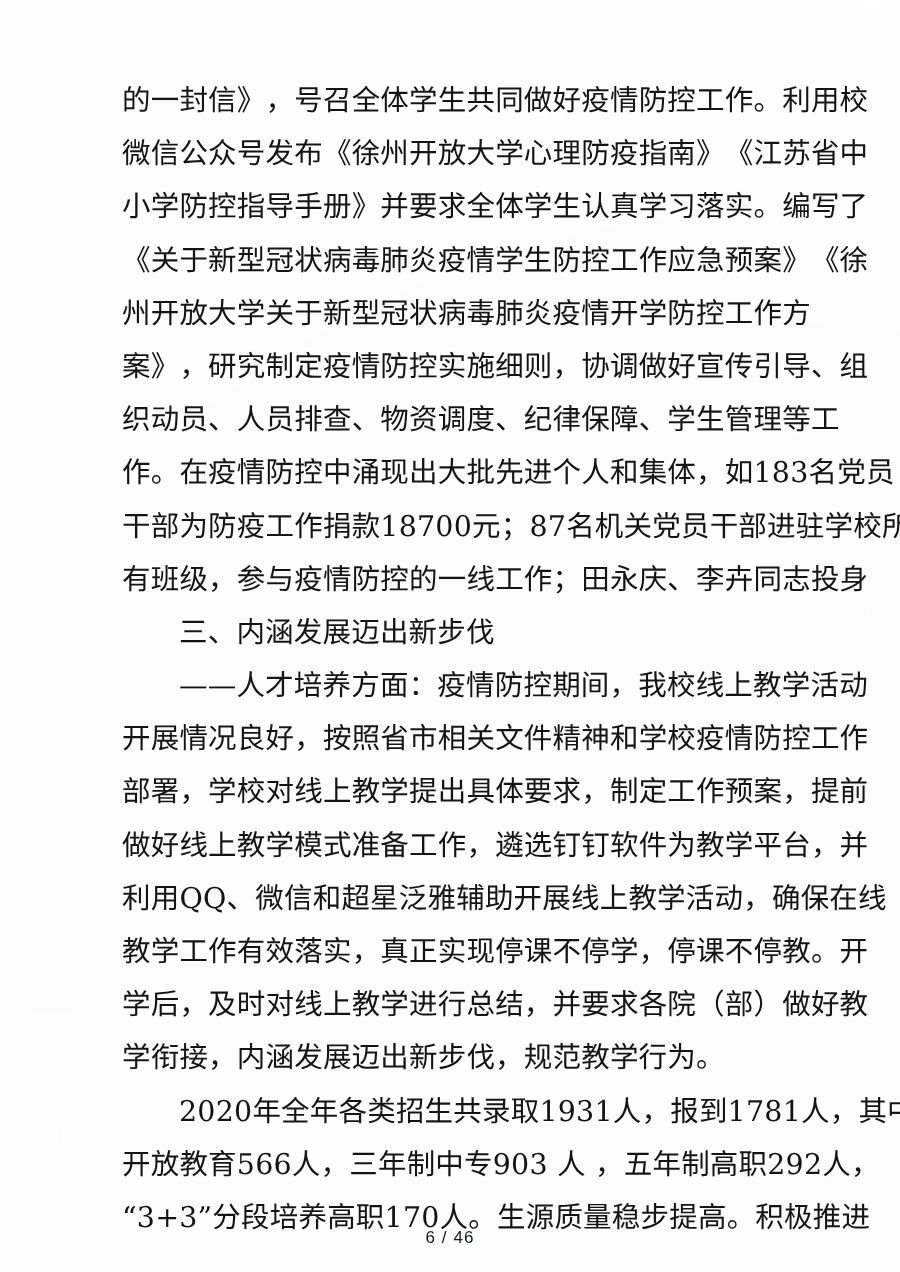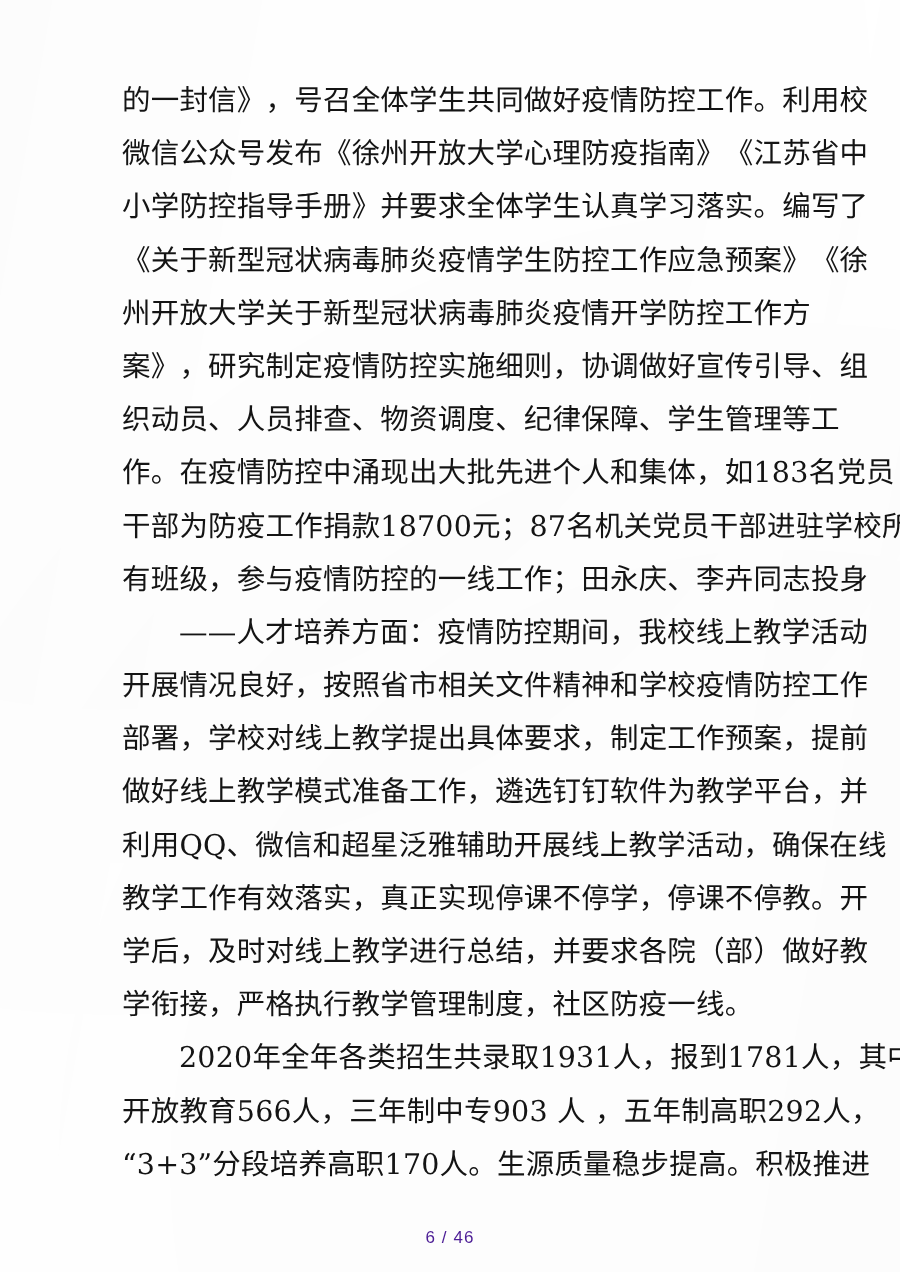--- a/index.html
+++ b/index.html
@@ -84,21 +84,21 @@
   
   #page-footer {
     position: absolute;
     left: 0;
     right: 0;
     top: 1228px;
     text-align: center;
     font-family: "Liberation Sans", "DejaVu Sans", sans-serif;
     font-size: 17px;
     letter-spacing: 1.1px;
-    color: #4c1d95;
+    color: #0f172a;
   }
 </style>
 </head>
 <body>
 
 <div id="page">
 
   <div id="scan-grain"></div>
 
   <div id="textblock">
@@ -108,28 +108,31 @@
         <div class="line justify"><span>小</span><span>学</span><span>防</span><span>控</span><span>指</span><span>导</span><span>手</span><span>册</span><span>》</span><span>并</span><span>要</span><span>求</span><span>全</span><span>体</span><span>学</span><span>生</span><span>认</span><span>真</span><span>学</span><span>习</span><span>落</span><span>实</span><span>。</span><span>编</span><span>写</span><span>了</span></div>
         <div class="line justify"><span>《</span><span>关</span><span>于</span><span>新</span><span>型</span><span>冠</span><span>状</span><span>病</span><span>毒</span><span>肺</span><span>炎</span><span>疫</span><span>情</span><span>学</span><span>生</span><span>防</span><span>控</span><span>工</span><span>作</span><span>应</span><span>急</span><span>预</span><span>案</span><span>》</span><span>《</span><span>徐</span></div>
         <div class="line justify"><span>州</span><span>开</span><span>放</span><span>大</span><span>学</span><span>关</span><span>于</span><span>新</span><span>型</span><span>冠</span><span>状</span><span>病</span><span>毒</span><span>肺</span><span>炎</span><span>疫</span><span>情</span><span>开</span><span>学</span><span>防</span><span>控</span><span>工</span><span>作</span><span>方</span></div>
         <div class="line justify"><span>案</span><span>》</span><span>，</span><span>研</span><span>究</span><span>制</span><span>定</span><span>疫</span><span>情</span><span>防</span><span>控</span><span>实</span><span>施</span><span>细</span><span>则</span><span>，</span><span>协</span><span>调</span><span>做</span><span>好</span><span>宣</span><span>传</span><span>引</span><span>导</span><span>、</span><span>组</span></div>
         <div class="line justify"><span>织</span><span>动</span><span>员</span><span>、</span><span>人</span><span>员</span><span>排</span><span>查</span><span>、</span><span>物</span><span>资</span><span>调</span><span>度</span><span>、</span><span>纪</span><span>律</span><span>保</span><span>障</span><span>、</span><span>学</span><span>生</span><span>管</span><span>理</span><span>等</span><span>工</span></div>
         <div class="line justify"><span>作</span><span>。</span><span>在</span><span>疫</span><span>情</span><span>防</span><span>控</span><span>中</span><span>涌</span><span>现</span><span>出</span><span>大</span><span>批</span><span>先</span><span>进</span><span>个</span><span>人</span><span>和</span><span>集</span><span>体</span><span>，</span><span>如</span><span>1</span><span>8</span><span>3</span><span>名</span><span>党</span><span>员</span></div>
         <div class="line justify"><span>干</span><span>部</span><span>为</span><span>防</span><span>疫</span><span>工</span><span>作</span><span>捐</span><span>款</span><span>1</span><span>8</span><span>7</span><span>0</span><span>0</span><span>元</span><span>；</span><span>8</span><span>7</span><span>名</span><span>机</span><span>关</span><span>党</span><span>员</span><span>干</span><span>部</span><span>进</span><span>驻</span><span>学</span><span>校</span><span>所</span></div>
         <div class="line justify"><span>有</span><span>班</span><span>级</span><span>，</span><span>参</span><span>与</span><span>疫</span><span>情</span><span>防</span><span>控</span><span>的</span><span>一</span><span>线</span><span>工</span><span>作</span><span>；</span><span>田</span><span>永</span><span>庆</span><span>、</span><span>李</span><span>卉</span><span>同</span><span>志</span><span>投</span><span>身</span></div>
       </div>
       <div class="para">
+        <div class="line flush indent2">三、内涵发展迈出新步伐</div>
+      </div>
+      <div class="para">
         <div class="line justify indent2"><span>—</span><span>—</span><span>人</span><span>才</span><span>培</span><span>养</span><span>方</span><span>面</span><span>：</span><span>疫</span><span>情</span><span>防</span><span>控</span><span>期</span><span>间</span><span>，</span><span>我</span><span>校</span><span>线</span><span>上</span><span>教</span><span>学</span><span>活</span><span>动</span></div>
         <div class="line justify"><span>开</span><span>展</span><span>情</span><span>况</span><span>良</span><span>好</span><span>，</span><span>按</span><span>照</span><span>省</span><span>市</span><span>相</span><span>关</span><span>文</span><span>件</span><span>精</span><span>神</span><span>和</span><span>学</span><span>校</span><span>疫</span><span>情</span><span>防</span><span>控</span><span>工</span><span>作</span></div>
         <div class="line justify"><span>部</span><span>署</span><span>，</span><span>学</span><span>校</span><span>对</span><span>线</span><span>上</span><span>教</span><span>学</span><span>提</span><span>出</span><span>具</span><span>体</span><span>要</span><span>求</span><span>，</span><span>制</span><span>定</span><span>工</span><span>作</span><span>预</span><span>案</span><span>，</span><span>提</span><span>前</span></div>
         <div class="line justify"><span>做</span><span>好</span><span>线</span><span>上</span><span>教</span><span>学</span><span>模</span><span>式</span><span>准</span><span>备</span><span>工</span><span>作</span><span>，</span><span>遴</span><span>选</span><span>钉</span><span>钉</span><span>软</span><span>件</span><span>为</span><span>教</span><span>学</span><span>平</span><span>台</span><span>，</span><span>并</span></div>
         <div class="line justify"><span>利</span><span>用</span><span>Q</span><span>Q</span><span>、</span><span>微</span><span>信</span><span>和</span><span>超</span><span>星</span><span>泛</span><span>雅</span><span>辅</span><span>助</span><span>开</span><span>展</span><span>线</span><span>上</span><span>教</span><span>学</span><span>活</span><span>动</span><span>，</span><span>确</span><span>保</span><span>在</span><span>线</span></div>
         <div class="line justify"><span>教</span><span>学</span><span>工</span><span>作</span><span>有</span><span>效</span><span>落</span><span>实</span><span>，</span><span>真</span><span>正</span><span>实</span><span>现</span><span>停</span><span>课</span><span>不</span><span>停</span><span>学</span><span>，</span><span>停</span><span>课</span><span>不</span><span>停</span><span>教</span><span>。</span><span>开</span></div>
         <div class="line justify"><span>学</span><span>后</span><span>，</span><span>及</span><span>时</span><span>对</span><span>线</span><span>上</span><span>教</span><span>学</span><span>进</span><span>行</span><span>总</span><span>结</span><span>，</span><span>并</span><span>要</span><span>求</span><span>各</span><span>院</span><span>（</span><span>部</span><span>）</span><span>做</span><span>好</span><span>教</span></div>
-        <div class="line flush">学衔接，严格执行教学管理制度，社区防疫一线。</div>
+        <div class="line flush">学衔接，内涵发展迈出新步伐，规范教学行为。</div>
       </div>
       <div class="para">
         <div class="line justify indent2"><span>2</span><span>0</span><span>2</span><span>0</span><span>年</span><span>全</span><span>年</span><span>各</span><span>类</span><span>招</span><span>生</span><span>共</span><span>录</span><span>取</span><span>1</span><span>9</span><span>3</span><span>1</span><span>人</span><span>，</span><span>报</span><span>到</span><span>1</span><span>7</span><span>8</span><span>1</span><span>人</span><span>，</span><span>其</span><span>中</span></div>
         <div class="line justify"><span>开</span><span>放</span><span>教</span><span>育</span><span>5</span><span>6</span><span>6</span><span>人</span><span>，</span><span>三</span><span>年</span><span>制</span><span>中</span><span>专</span><span>9</span><span>0</span><span>3</span><span> </span><span>人</span><span> </span><span>，</span><span>五</span><span>年</span><span>制</span><span>高</span><span>职</span><span>2</span><span>9</span><span>2</span><span>人</span><span>，</span></div>
         <div class="line justify"><span>“</span><span>3</span><span>+</span><span>3</span><span>”</span><span>分</span><span>段</span><span>培</span><span>养</span><span>高</span><span>职</span><span>1</span><span>7</span><span>0</span><span>人</span><span>。</span><span>生</span><span>源</span><span>质</span><span>量</span><span>稳</span><span>步</span><span>提</span><span>高</span><span>。</span><span>积</span><span>极</span><span>推</span><span>进</span></div>
       </div>
     </div>
 
   <div id="page-footer">6 / 46</div>
 

